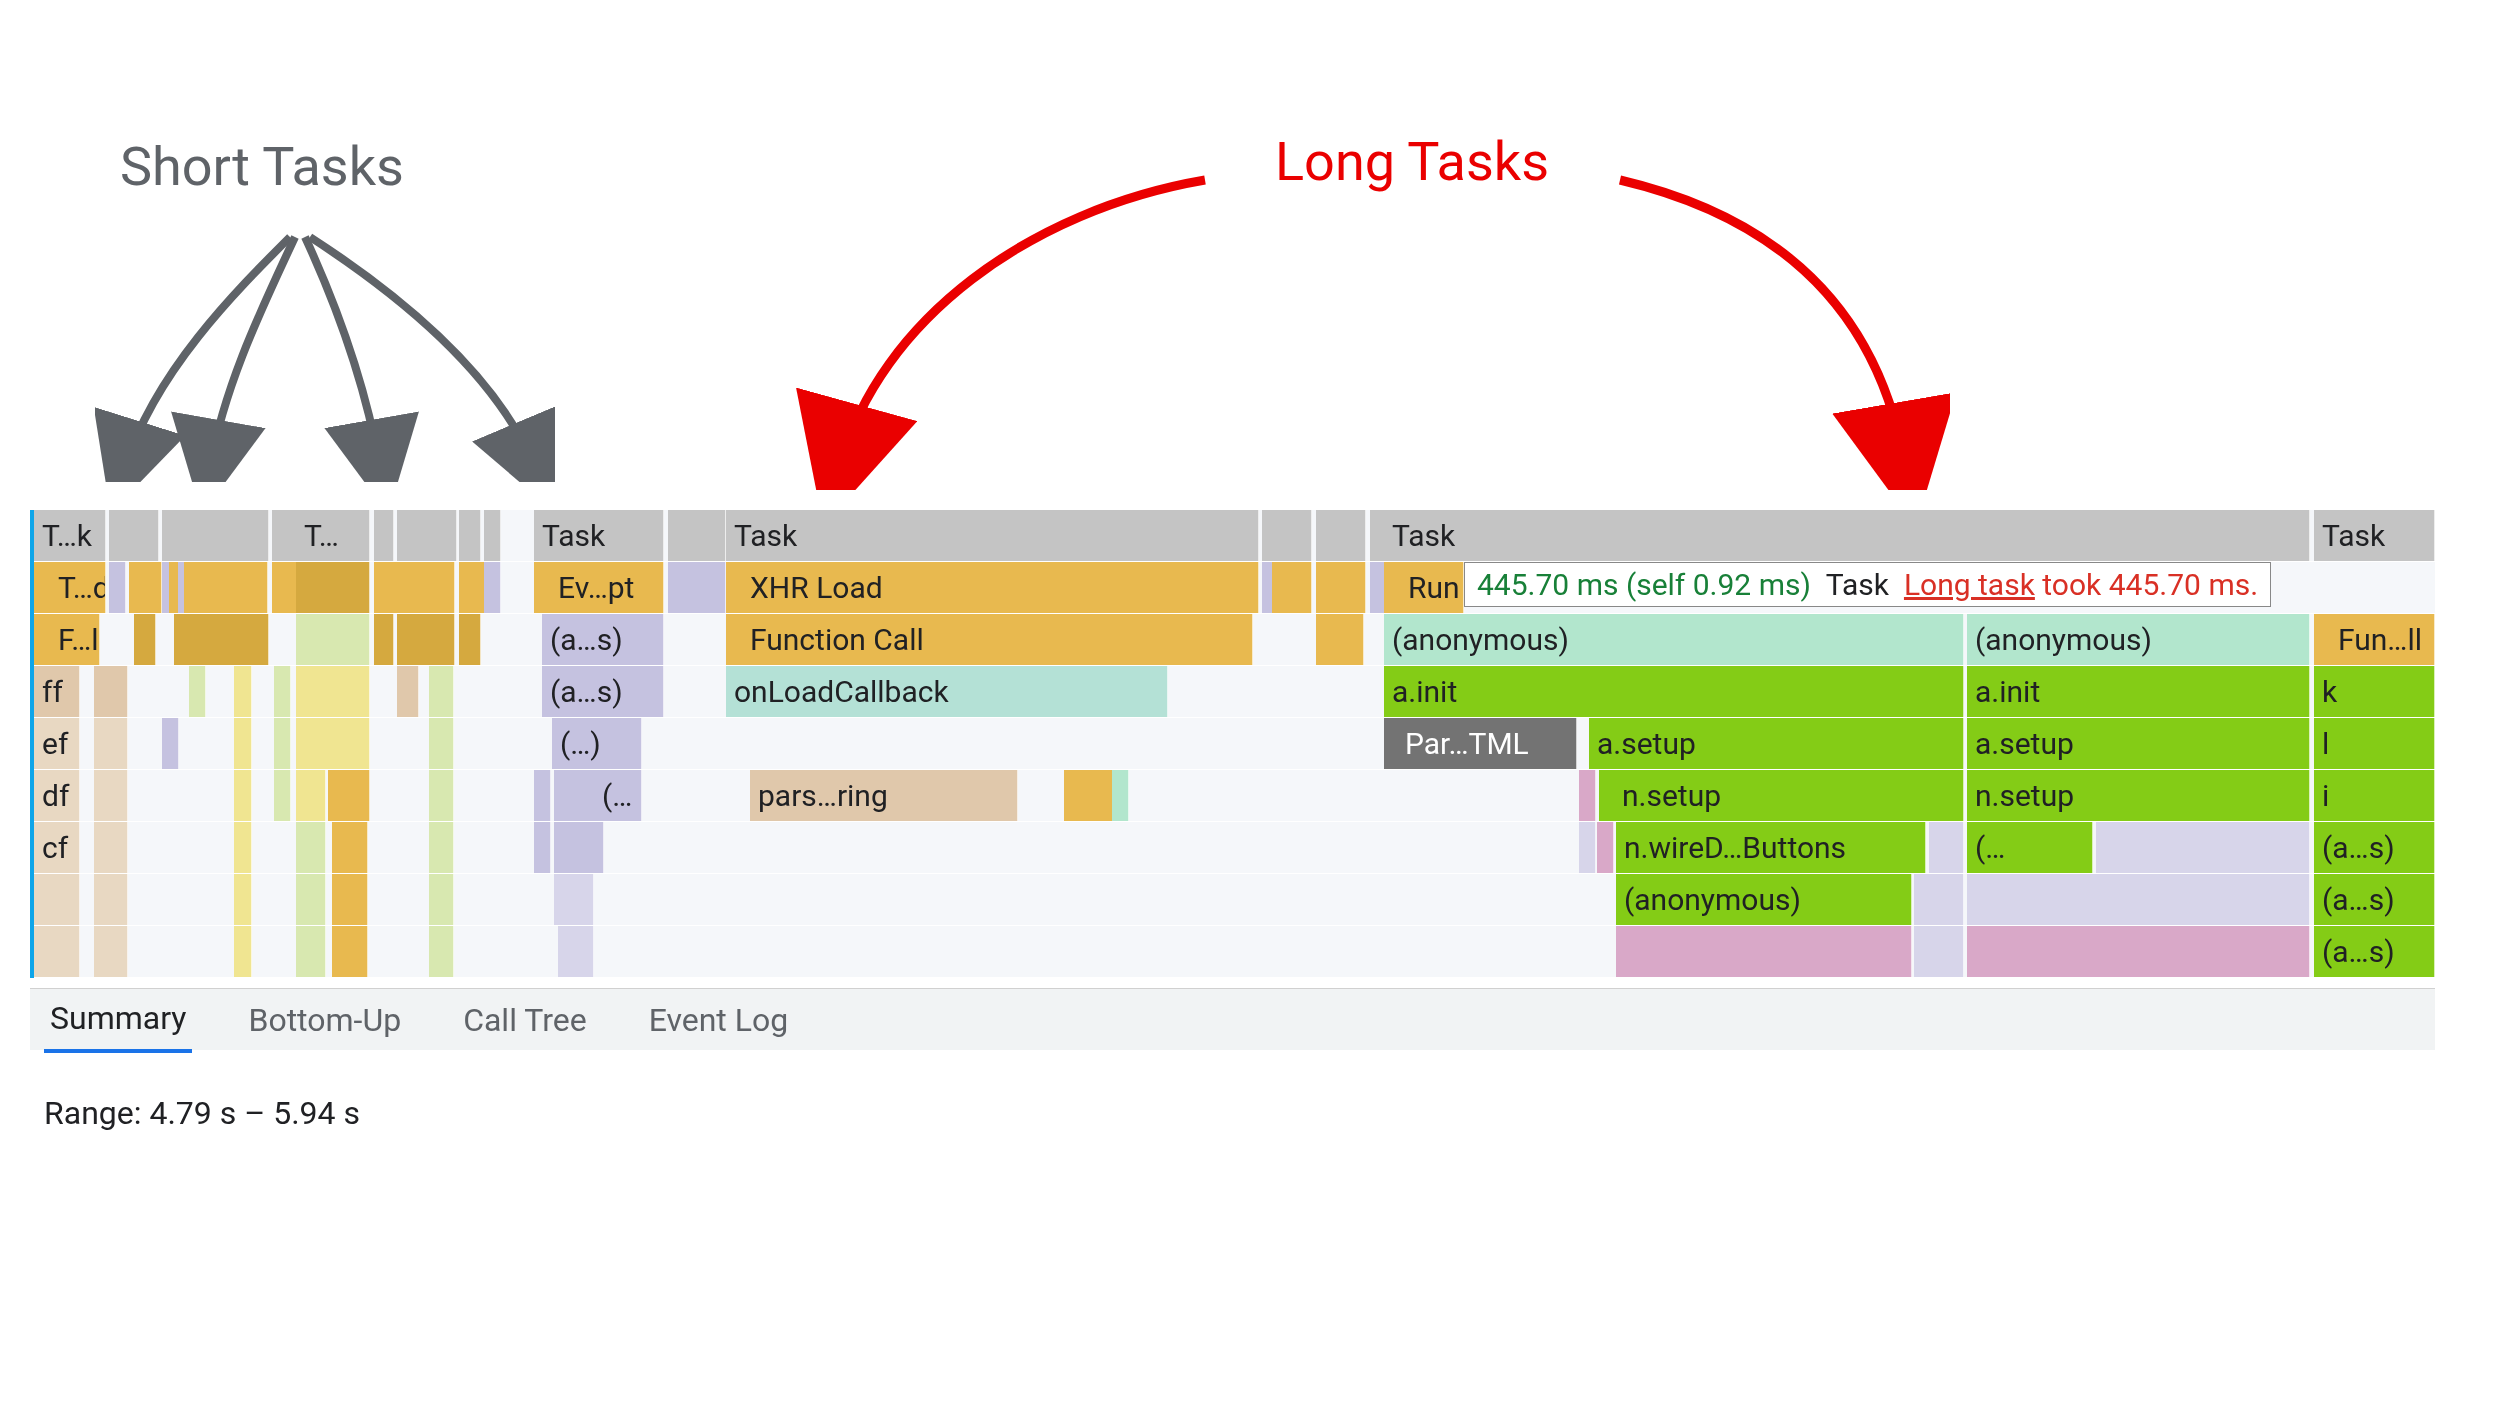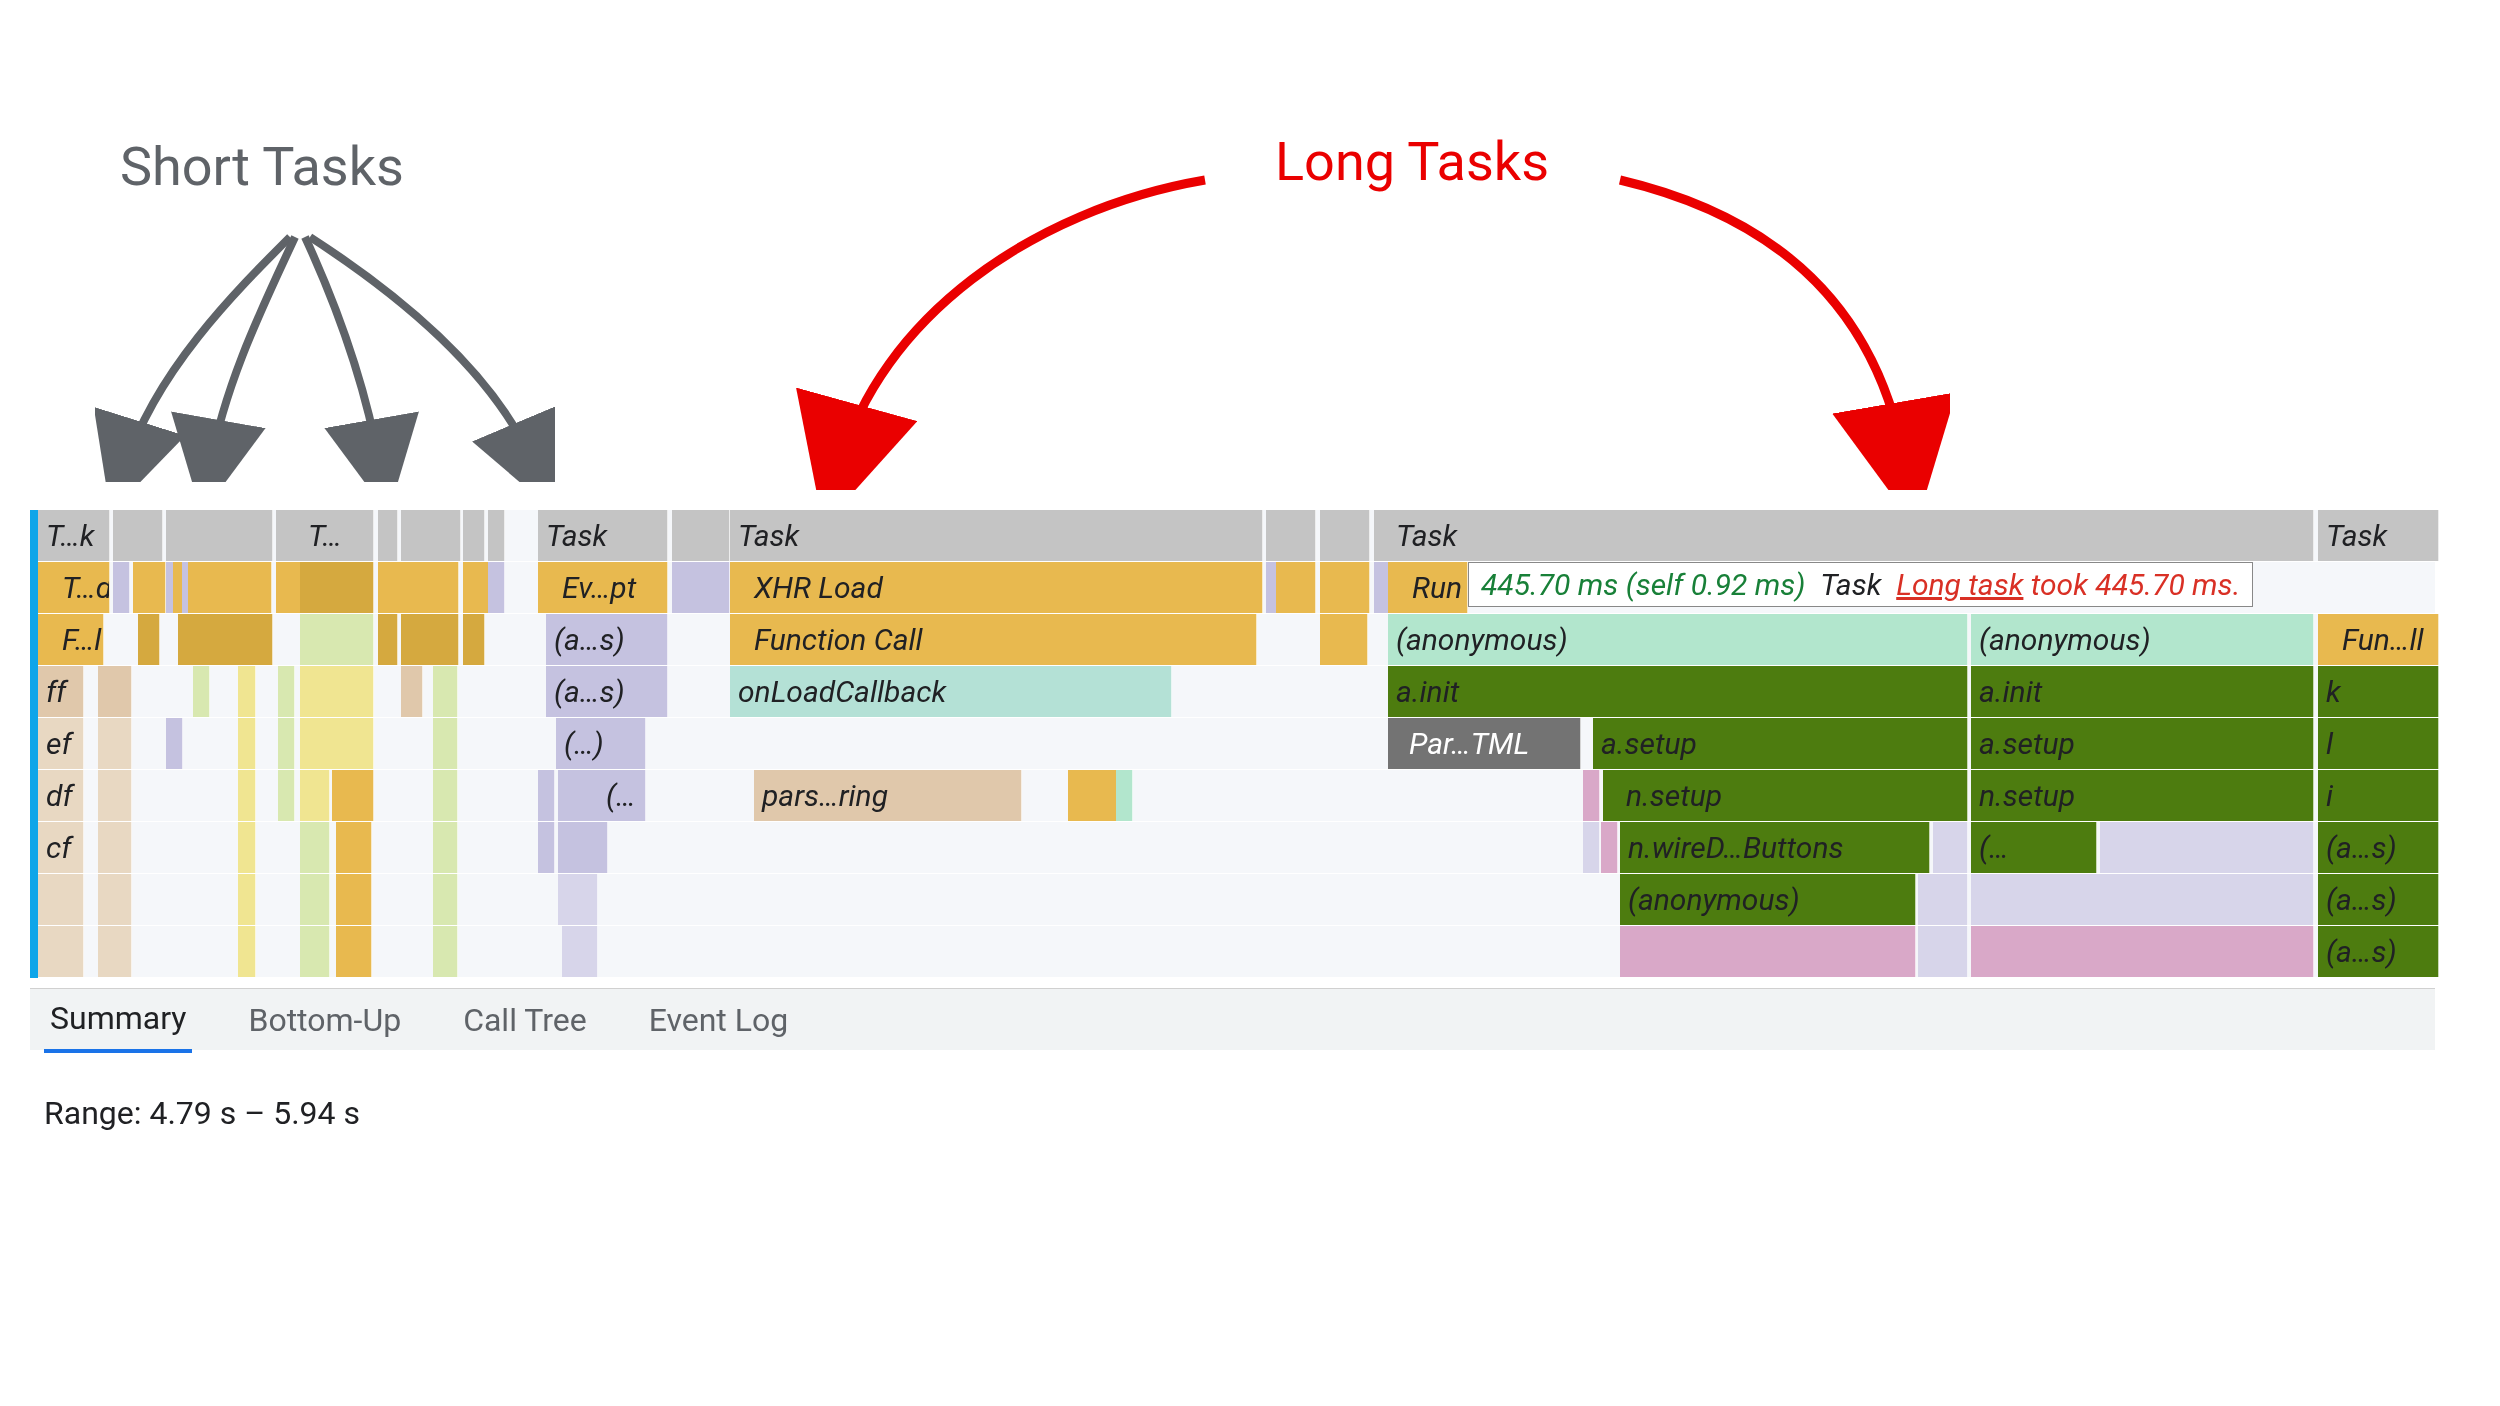--- a/index.html
+++ b/index.html
@@ -47,23 +47,22 @@
     width: 1160px;
     height: 340px;
   }
 
   
   .flame-chart {
     position: absolute;
     top: 510px;
     left: 30px;
     width: 2405px;
-    border-left: 8px solid #0ea5e9;
+    border-left: 4px solid #0ea5e9;
     background: #f5f7fa;
-    font-style: italic;
   }
 
   .row {
     height: 52px;
     position: relative;
     border-bottom: 1px solid #fff;
   }
 
   .block {
     position: absolute;
@@ -84,21 +83,21 @@
   .c-orange  { background: #e8b94f; padding-left: 24px; }
   .c-darkorange { background: #d5a93f; }
   .c-yellow  { background: #f0e591; }
   .c-ygreen  { background: #d8e8b0; }
   .c-teal    { background: #b4e1d6; }
   .c-mint    { background: #b2e6cd; }
   .c-purple  { background: #c5c2e0; }
   .c-lpurple { background: #d7d5ea; }
   .c-tan     { background: #e0c8ab; }
   .c-ltan    { background: #e8d8c2; }
-  .c-pink    { background: #4d7c0f; }
+  .c-pink    { background: #84cc16; }
   .c-dpink   { background: #d9a8c8; }
   .c-blue    { background: #737373; color: #fff; }
 
   
   .tooltip {
     position: absolute;
     background: #fff;
     border: 1px solid #888;
     padding: 4px 12px;
     font-size: 30px;

